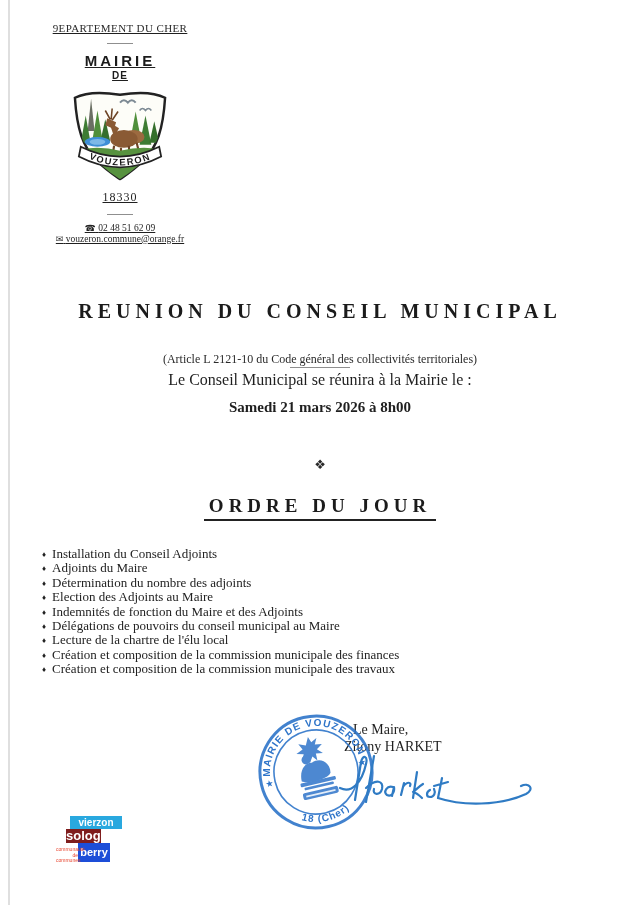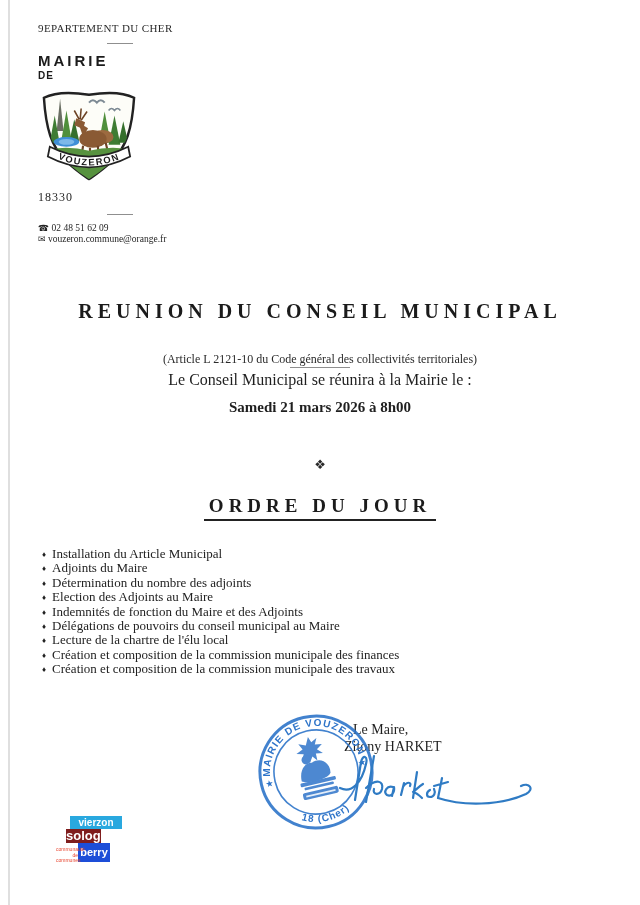--- a/index.html
+++ b/index.html
@@ -4,21 +4,21 @@
 <style>
   html,body{margin:0;padding:0;background:#e9e9e9;}
   .page{
     position:relative;width:640px;height:905px;margin:0 auto;
     background:#ffffff;overflow:hidden;color:#1f1f1f;
     font-family:"Liberation Serif","DejaVu Serif",serif;
   }
   .scan-edge{position:absolute;left:8px;top:0;bottom:0;width:2px;background:#c4c4c4;opacity:.55;}
 
   
-  .header-block{position:absolute;left:38px;top:22px;width:164px;text-align:left;}
+  .header-block{position:absolute;left:38px;top:22px;width:164px;text-align:center;text-decoration:underline;}
   .dept{font-size:11px;letter-spacing:.4px;color:#2a2a2a;}
   .mini-rule{width:26px;height:1px;background:#8f8f8f;margin:9px auto 8px auto;}
   .mairie{font-family:"Liberation Sans","DejaVu Sans",sans-serif;font-weight:bold;
           font-size:15px;letter-spacing:3px;color:#1b1b1b;}
   .mairie-de{font-family:"Liberation Sans","DejaVu Sans",sans-serif;font-weight:bold;
           font-size:10px;letter-spacing:1px;margin-top:1px;color:#1b1b1b;}
   .crest-wrap{margin-top:5px;}
   .postal{font-size:12px;letter-spacing:1px;margin-top:2px;color:#242424;}
   .contact{font-size:9.5px;color:#242424;margin-top:1px;white-space:nowrap;}
   .contact .ico{font-family:"DejaVu Sans",sans-serif;font-size:9px;}
@@ -118,21 +118,21 @@
 
   <div class="center main-title">REUNION DU CONSEIL MUNICIPAL</div>
   <div class="center sub-title">(Article L 2121-10 du Code général des collectivités territoriales)</div>
   <div class="center rule-60"><span></span></div>
   <div class="center intro">Le Conseil Municipal se réunira à la Mairie le :</div>
   <div class="center date-line">Samedi 21 mars 2026 à 8h00</div>
   <div class="center diamond">❖</div>
   <div class="center agenda-title-row"><span class="agenda-title">ORDRE DU JOUR</span></div>
 
   <ul class="agenda-list">
-    <li><span class="blt">♦</span><span>Installation du Article Municipal</span></li>
+    <li><span class="blt">♦</span><span>Installation du Conseil Adjoints</span></li>
     <li><span class="blt">♦</span><span>Adjoints du Maire</span></li>
     <li><span class="blt">♦</span><span>Détermination du nombre des adjoints</span></li>
     <li><span class="blt">♦</span><span>Election des Adjoints au Maire</span></li>
     <li><span class="blt">♦</span><span>Indemnités de fonction du Maire et des Adjoints</span></li>
     <li><span class="blt">♦</span><span>Délégations de pouvoirs du conseil municipal au Maire</span></li>
     <li><span class="blt">♦</span><span>Lecture de la chartre de l'élu local</span></li>
     <li><span class="blt">♦</span><span>Création et composition de la commission municipale des finances</span></li>
     <li><span class="blt">♦</span><span>Création et composition de la commission municipale des travaux</span></li>
   </ul>
 

